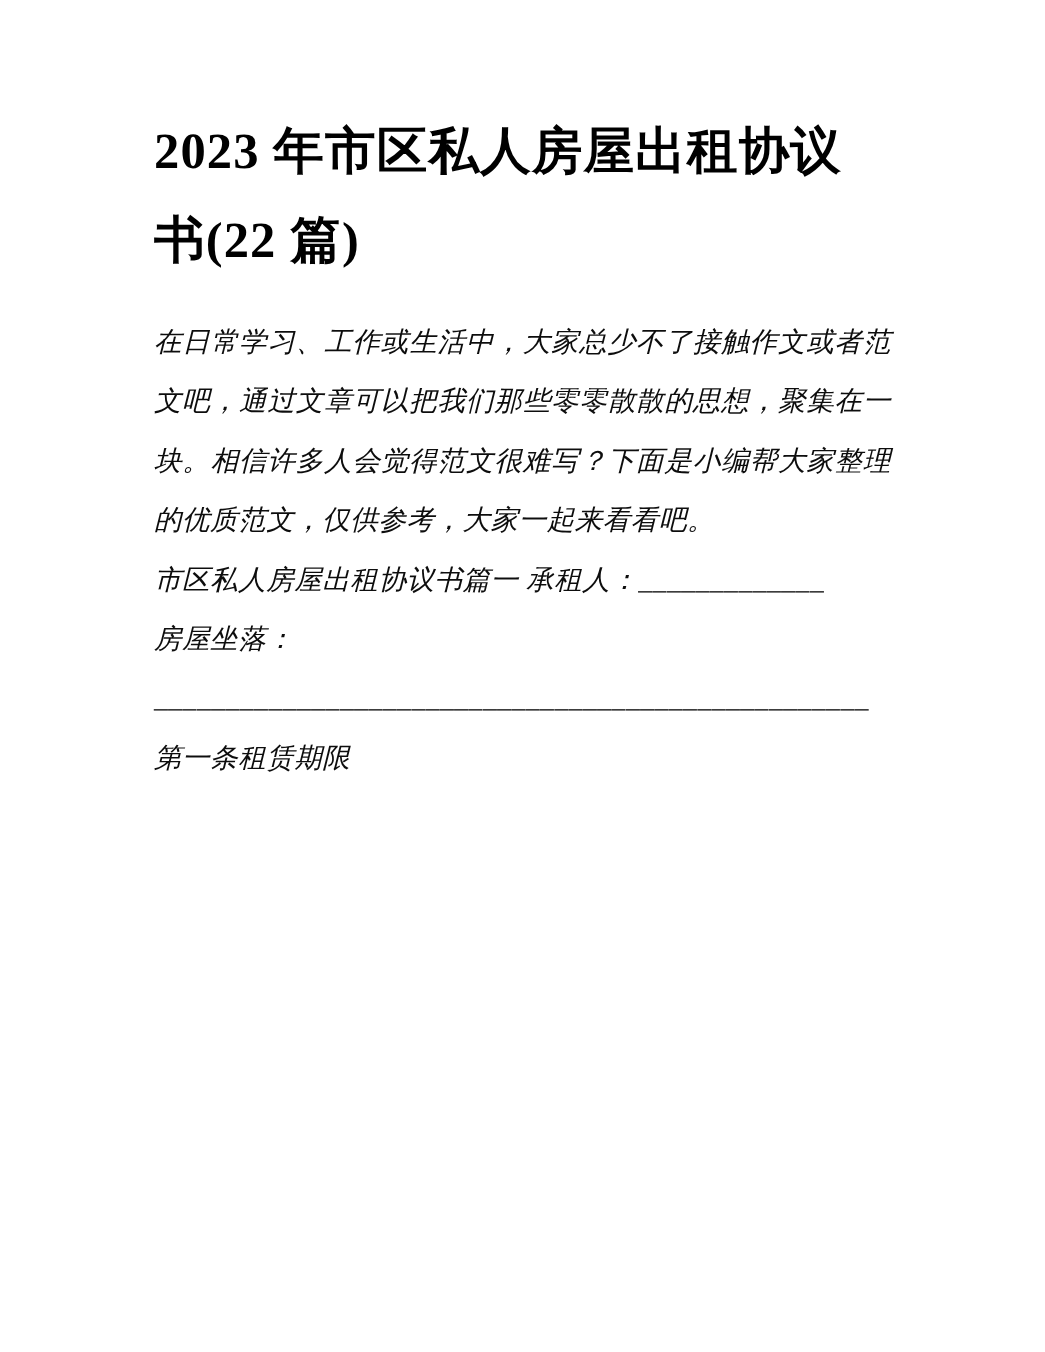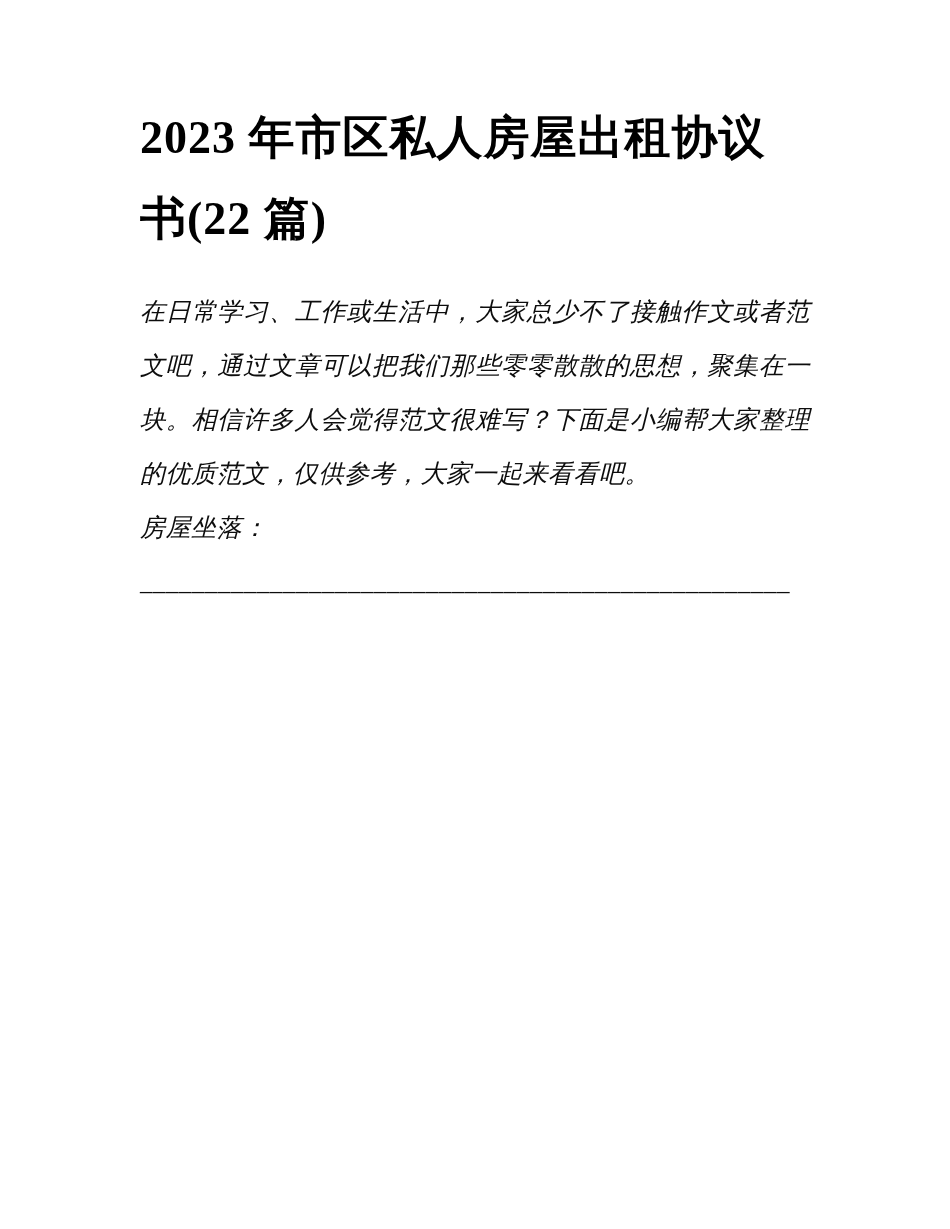--- a/index.html
+++ b/index.html
@@ -45,20 +45,22 @@
   }
 </style>
 </head>
 <body>
 
 <div class="page">
   <h1 class="doc-title">2023 年市区私人房屋出租协议书(22 篇)</h1>
 
   <p class="para">在日常学习、工作或生活中，大家总少不了接触作文或者范文吧，通过文章可以把我们那些零零散散的思想，聚集在一块。相信许多人会觉得范文很难写？下面是小编帮大家整理的优质范文，仅供参考，大家一起来看看吧。</p>
 
+  <p class="para">市区私人房屋出租协议书篇一 承租人：_____________</p>
 
   <p class="para">房屋坐落：</p>
 
   <p class="para">__________________________________________________</p>
 
 
+  <p class="para">第一条租赁期限</p>
 
 </div>
 
 </body></html>

